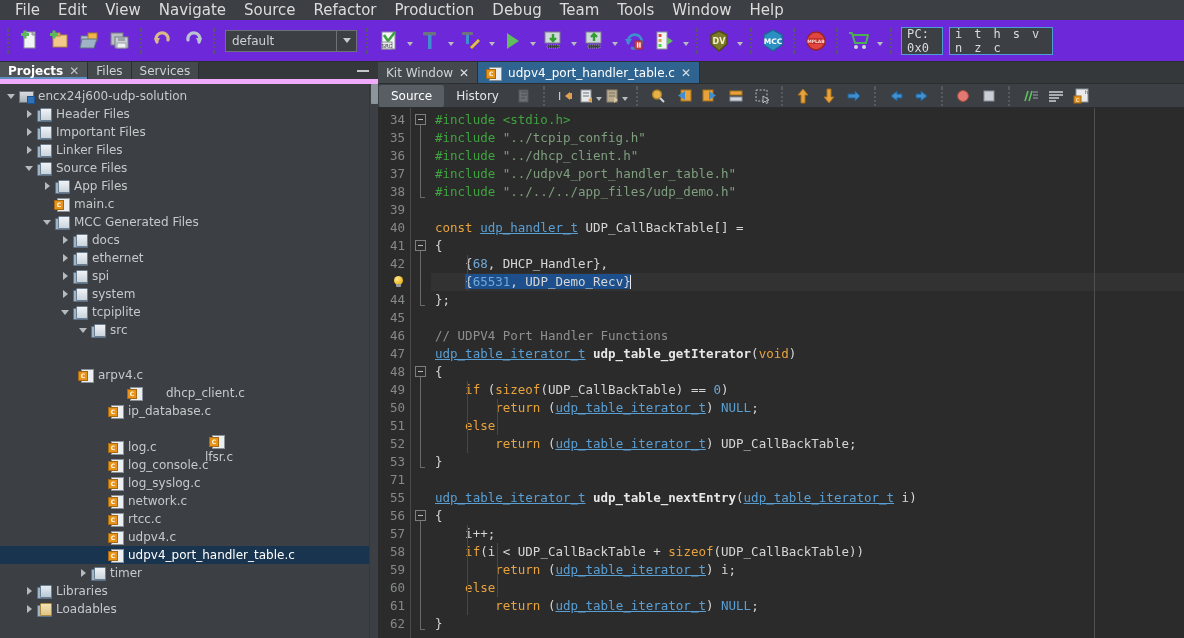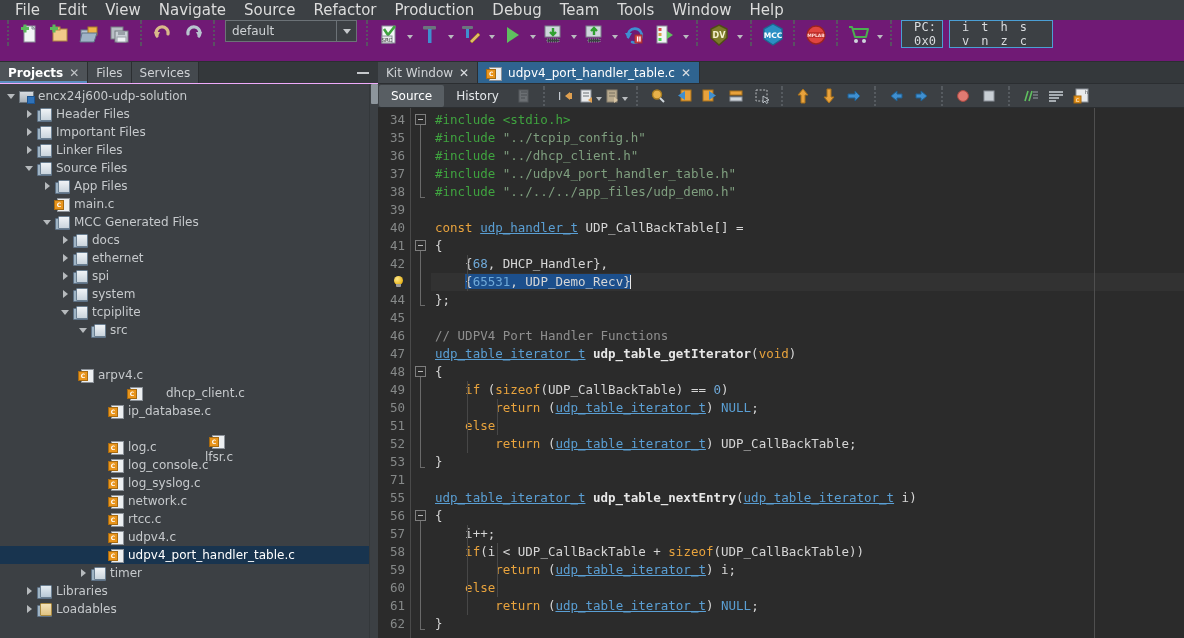--- a/index.html
+++ b/index.html
@@ -17,21 +17,21 @@
     height:20px; background:#3c4044; display:flex; align-items:center;
     padding-left:6px; flex:0 0 20px;
   }
   .menu-item{
     padding:1px 9px; font-size:15px; color:#dcdcdc; line-height:16px;
     white-space:nowrap; cursor:default;
   }
 
   
   .toolbar{
-    height:42px; background:#701a75; display:flex; align-items:flex-start;
+    height:42px; background:#6d28d9; display:flex; align-items:center;
     border-bottom:1px solid #2b2e31; flex:0 0 42px; padding-left:2px;
   }
   .grip{
     width:7px; height:26px; margin:0 3px; flex:0 0 7px;
     background-image:repeating-linear-gradient(to bottom,#565b60 0 2px,transparent 2px 4px);
     background-position:2px 2px; background-repeat:repeat-y; background-size:2px 22px;
     opacity:.85;
   }
   .tb-btn{
     width:30px; height:30px; display:flex; align-items:center; justify-content:center;
@@ -53,35 +53,35 @@
   .combo .cbtn{
     width:20px; height:20px; border-left:1px solid #6c7277; display:flex;
     align-items:center; justify-content:center;
   }
   .combo .cbtn i{
     width:0;height:0;border-left:4px solid transparent;border-right:4px solid transparent;
     border-top:5px solid #c6c9cc;
   }
   .field-box{
     height:28px; border:1px solid #4b9fd5; background:#3c4044; display:flex;
-    align-items:center; padding:0 12px; color:#d9dcdf; font-size:12px;
+    align-items:center; padding:0 5px; color:#d9dcdf; font-size:12px;
     font-family:"DejaVu Sans Mono","Liberation Mono",monospace; margin:0 3px;
     letter-spacing:.2px;
   }
   #pc-field{ width:42px; }
   #flags-field{ width:104px; letter-spacing:2.4px; }
 
   
   .body{ flex:1; display:flex; min-height:0; background:#3c4044; }
 
   
   .left{ width:378px; flex:0 0 378px; display:flex; flex-direction:column; background:#3c4044; }
   .tabstrip{
     height:22px; flex:0 0 22px; display:flex; align-items:stretch; background:#34383b;
-    border-bottom:1px solid #f0abfc;
+    border-bottom:5px solid #f0abfc;
   }
   .ptab{
     display:flex; align-items:center; gap:6px; padding:0 8px; font-size:12px;
     color:#cfd2d5; background:#44494e; border-right:1px solid #2b2e31; cursor:default;
     position:relative;
   }
   .ptab.active{
     background:#4e5358; color:#ffffff; font-weight:bold;
     box-shadow:inset 0 -2px 0 #5a8fc0;
   }

